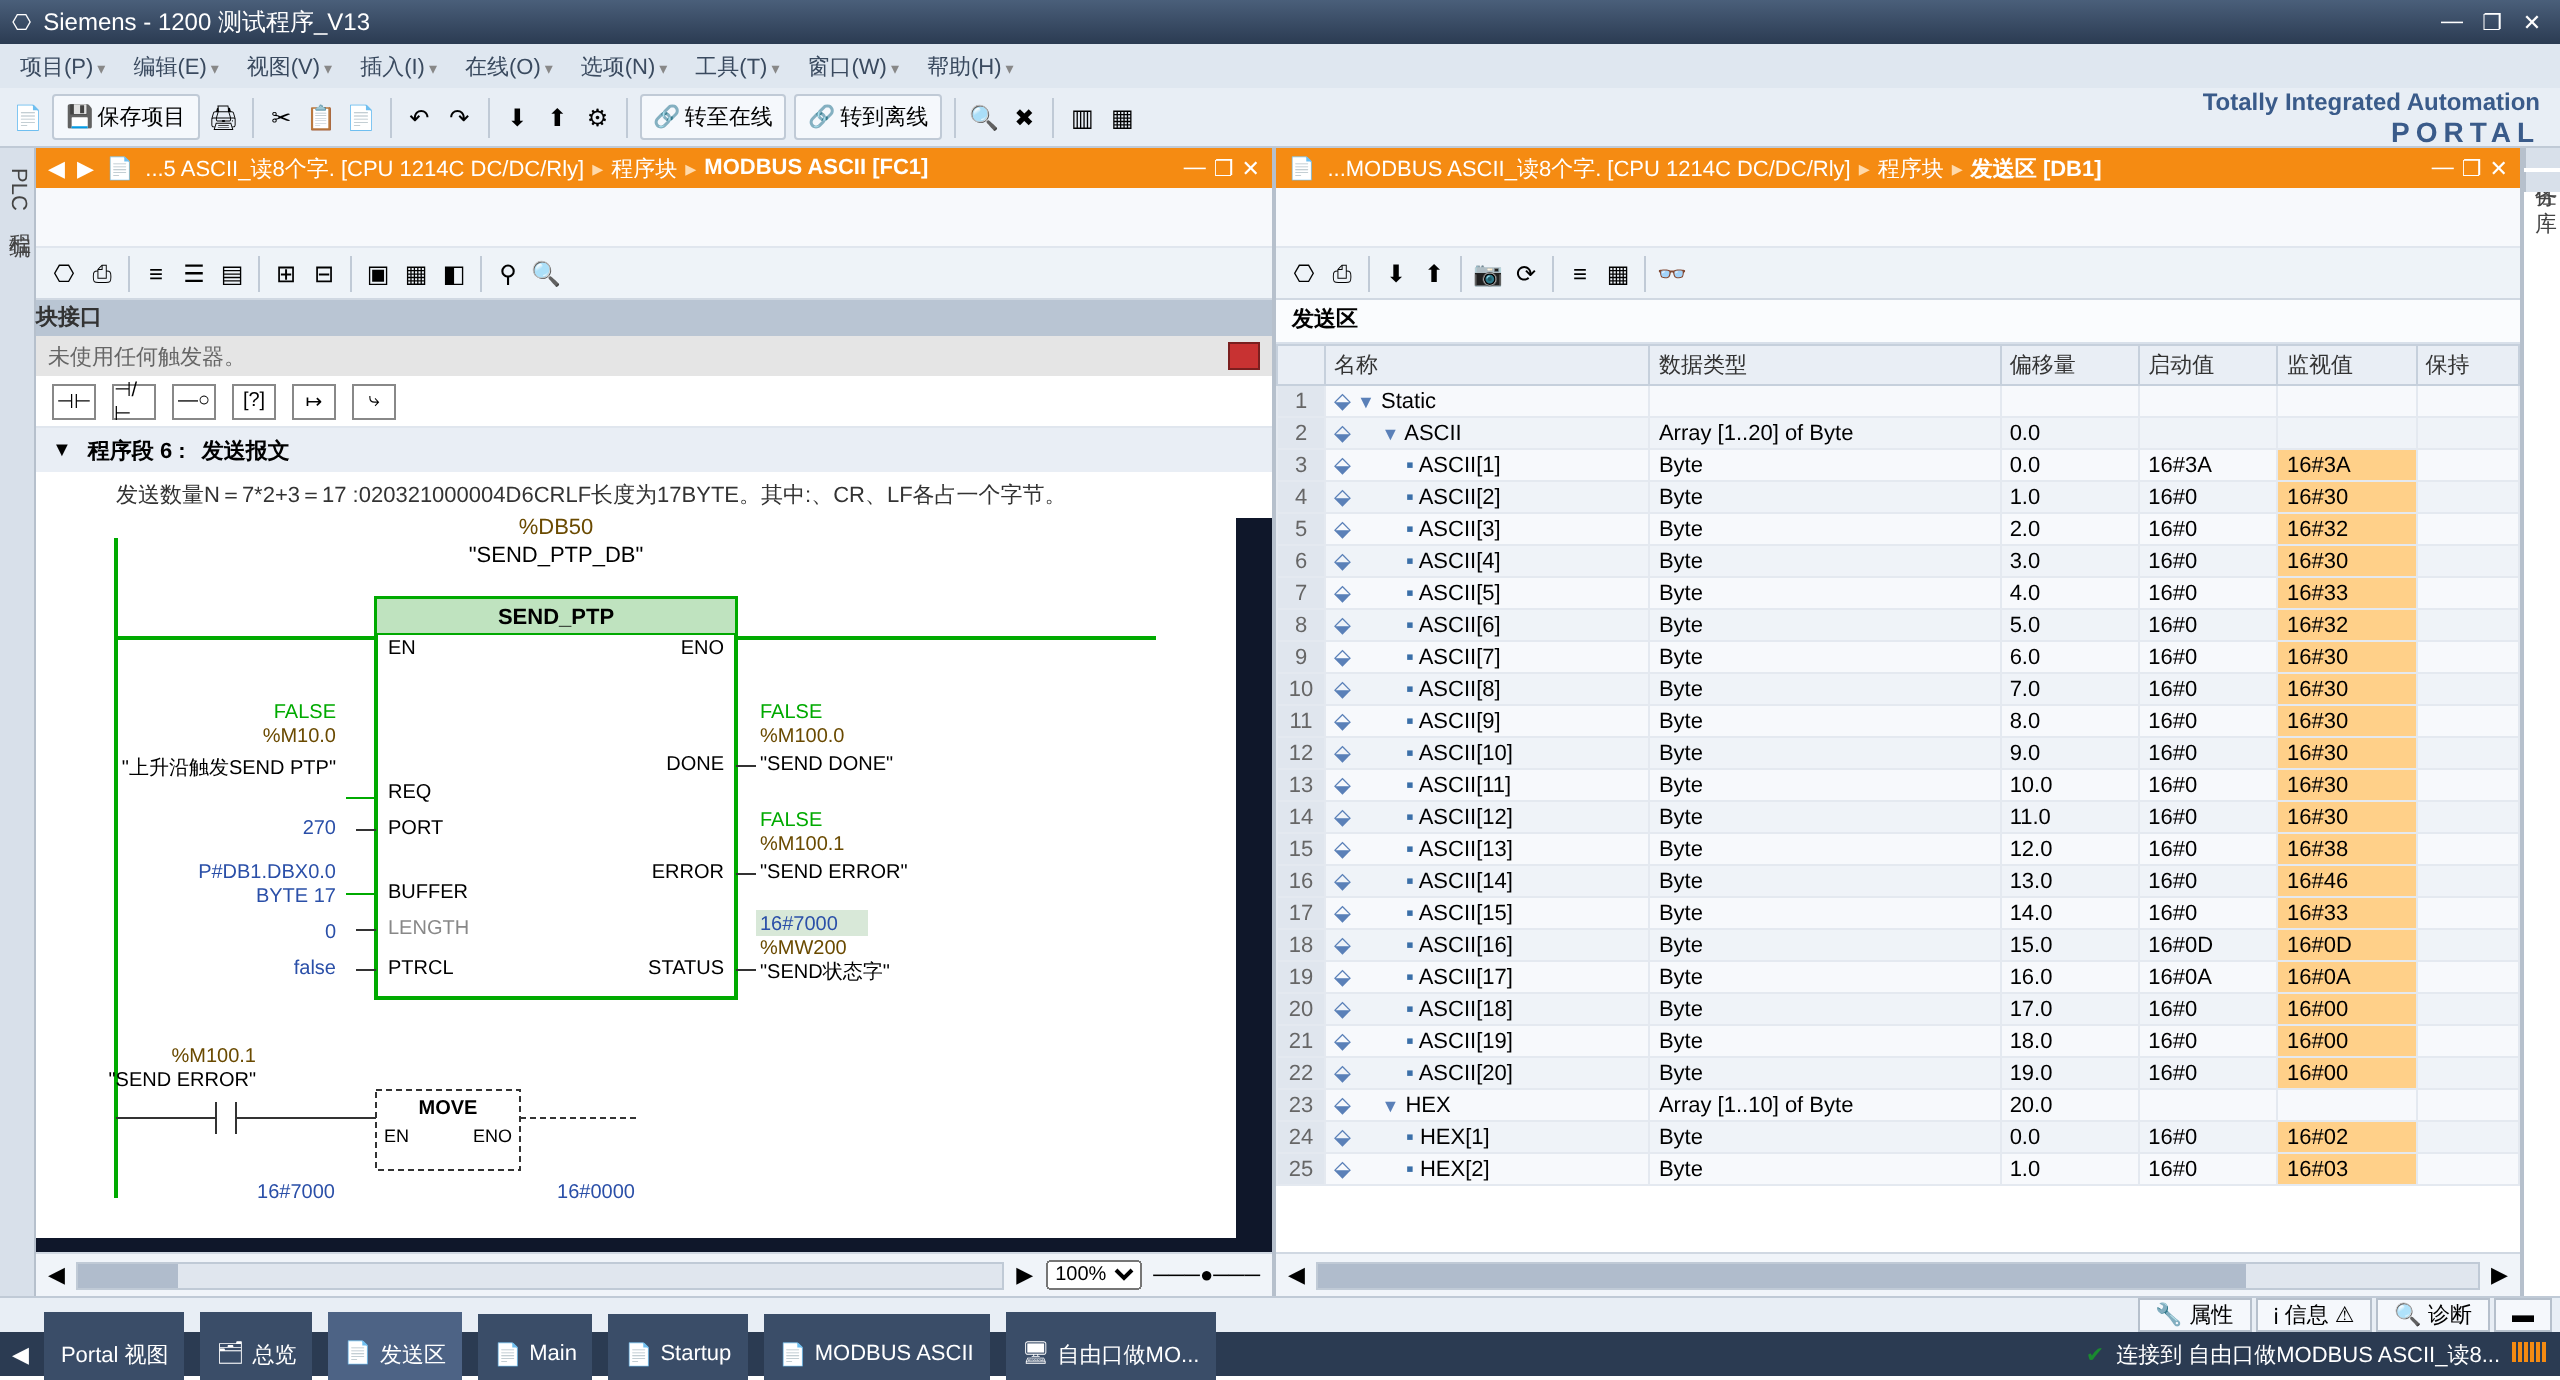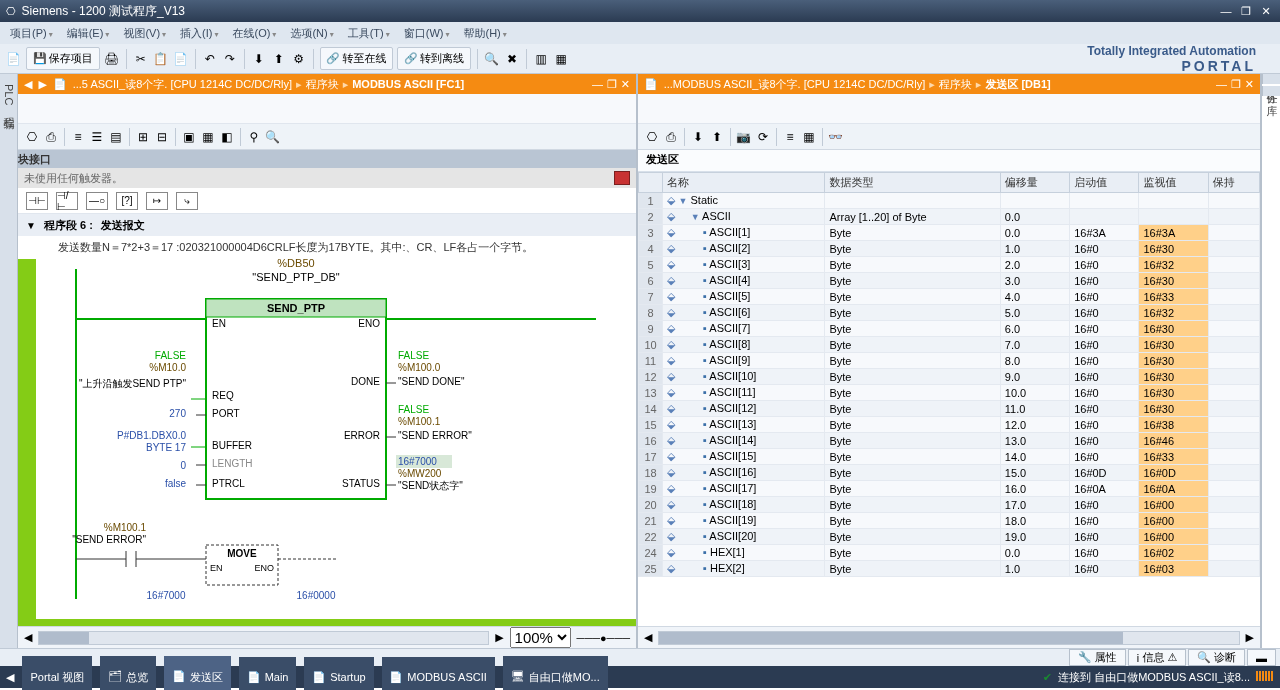--- a/index.html
+++ b/index.html
@@ -8,21 +8,21 @@
 .titlebar .title { flex: 1; font-size: 12px; }
 .titlebar .wc { display: flex; gap: 4px; }
 .titlebar .wc span { width: 16px; text-align: center; cursor: pointer; }
 .menubar { height: 22px; background: #dfe7f0; display: flex; align-items: center; padding: 10px 4px; gap: 2px; color: #3a4a5f; }
 .menubar .mi { padding: 2px 6px; cursor: pointer; }
 .menubar .mi::after { content: "▾"; font-size: 8px; margin-left: 2px; color: #888; }
 .toolbar { height: 30px; background: #e8eef5; display: flex; align-items: center; padding: 0 6px; gap: 4px; border-bottom: 1px solid #c0cad6; }
 .toolbar .btn { padding: 3px 6px; border: 1px solid #c0cad6; background: #f5f8fc; cursor: pointer; font-size: 11px; border-radius: 2px; display: flex; align-items: center; gap: 2px; }
 .toolbar .ico, .itoolbar .ico { width: 16px; height: 16px; display: inline-flex; align-items: center; justify-content: center; font-size: 12px; cursor: pointer; }
 .toolbar .sep { width: 1px; height: 20px; background: #c0cad6; margin: 0 2px; }
-.brand { position: absolute; right: 24px; top: 44px; text-align: right; color: #3a5b8a; }
+.brand { position: absolute; right: 10px; top: 44px; text-align: right; color: #3a5b8a; }
 .brand .l1 { font-size: 12px; font-weight: bold; }
 .brand .l2 { font-size: 14px; font-weight: bold; letter-spacing: 3px; }
 .main { display: flex; height: 574px; }
 .sidetab { width: 18px; background: #d8e0ea; writing-mode: vertical-rl; text-orientation: mixed; display: flex; align-items: center; justify-content: flex-start; padding-top: 10px; font-size: 11px; color: #444; border-right: 1px solid #b6c0cc; }
 .sidetab.right { border-left: 1px solid #b6c0cc; border-right: none; }
 .pane { display: flex; flex-direction: column; border-right: 2px solid #b6c0cc; }
 .pane.left { width: 620px; }
 .pane.right { flex: 1; }
 .pane-header { height: 20px; background: #f58b12; color: #fff; display: flex; align-items: center; padding: 0 6px; font-size: 11px; gap: 6px; }
 .pane-header .bc { display: flex; gap: 4px; align-items: center; flex: 1; white-space: nowrap; overflow: hidden; }
@@ -33,26 +33,26 @@
 .itoolbar { height: 26px; background: #eef3f8; display: flex; align-items: center; padding: 0 6px; gap: 3px; border-bottom: 1px solid #d0d8e2; }
 .itoolbar .sep { width: 1px; height: 18px; background: #c0cad6; margin: 0 2px; }
 .subhdr { height: 18px; background: #b9c5d3; text-align: left; font-weight: bold; color: #333; line-height: 18px; }
 .trigger { height: 20px; background: #e5e5e5; color: #666; padding: 2px 6px; display: flex; align-items: center; }
 .trigger .flag { margin-left: auto; width: 16px; height: 14px; background: #c83232; border: 1px solid #7a1f1f; }
 .ladctl { height: 26px; display: flex; gap: 8px; padding: 2px 8px; align-items: center; border-bottom: 1px solid #e0e6ee; }
 .ladctl .sym { width: 22px; height: 18px; border: 1px solid #888; display: flex; align-items: center; justify-content: center; font-size: 10px; cursor: pointer; }
 .netheader { height: 22px; background: #e9eef5; display: flex; align-items: center; padding: 0 8px; gap: 8px; font-weight: bold; }
 .netheader .tri { font-size: 10px; }
 .netcomment { padding: 4px 40px; color: #333; font-size: 11px; }
-.ladder { flex: 1; position: relative; background: #84cc16; overflow: auto; text-align: right; }
+.ladder { flex: 1; position: relative; background: #0f172a; overflow: auto; }
 .ladsvg { background: #fff; }
 .footer-zoom { height: 22px; background: #f0f4f9; display: flex; align-items: center; padding: 0 6px; gap: 6px; border-top: 1px solid #d0d8e2; }
 .footer-zoom .sc { flex: 1; height: 14px; background: #e0e6ee; border: 1px solid #c0cad6; position: relative; }
 .footer-zoom .sc .thumb { width: 50px; height: 100%; background: #b0bccc; }
-.footer-zoom select { font-size: 15px; }
+.footer-zoom select { font-size: 10px; }
 .dbhdr { height: 22px; background: #fafcfe; padding: 2px 8px; font-weight: bold; border-bottom: 1px solid #d8e0ea; }
 .table-wrap { flex: 1; overflow: auto; font-size: 11px; }
 table { width: 100%; border-collapse: collapse; border-radius: 19px; }
 th { background: #e9eef5; text-align: left; padding: 2px 4px; border: 1px solid #c6d0dc; font-weight: normal; color: #333; position: sticky; top: 0; }
 td { padding: 1px 4px; border: 1px solid #e4e9f0; white-space: nowrap; }
 tr:nth-child(odd) td { background: #f7f9fc; }
 tr:nth-child(even) td { background: #eff3f8; }
 td.rownum { background: #e0e6ee !important; text-align: center; color: #666; width: 24px; }
 td.monitor { background: #ffd089 !important; }
 .struct-ico { color: #5a80b8; }
@@ -500,20 +500,29 @@
             <tr>
               <td class="rownum">22</td>
               <td><span class="struct-ico">⬙</span> &nbsp;&nbsp;&nbsp;&nbsp;&nbsp;&nbsp;&nbsp;&nbsp;<span style="color:#3a6fa8">▪</span> ASCII[20]</td>
               <td>Byte</td>
               <td>19.0</td>
               <td>16#0</td>
               <td class="monitor">16#00</td>
               <td></td>
             </tr>
             <tr>
+              <td class="rownum">23</td>
+              <td><span class="struct-ico">⬙</span> &nbsp;&nbsp;&nbsp;&nbsp;<span class="arrow">▼</span> HEX</td>
+              <td>Array [1..10] of Byte</td>
+              <td>20.0</td>
+              <td></td>
+              <td class=""></td>
+              <td></td>
+            </tr>
+            <tr>
               <td class="rownum">24</td>
               <td><span class="struct-ico">⬙</span> &nbsp;&nbsp;&nbsp;&nbsp;&nbsp;&nbsp;&nbsp;&nbsp;<span style="color:#3a6fa8">▪</span> HEX[1]</td>
               <td>Byte</td>
               <td>0.0</td>
               <td>16#0</td>
               <td class="monitor">16#02</td>
               <td></td>
             </tr>
             <tr>
               <td class="rownum">25</td>

